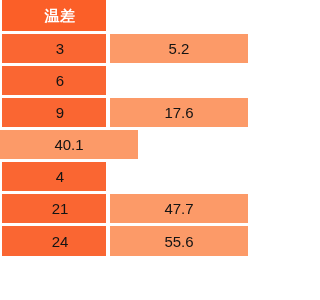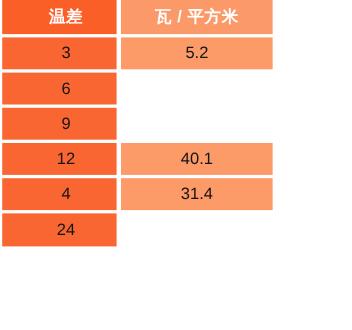--- a/index.html
+++ b/index.html
@@ -96,45 +96,48 @@
     font-size: 15px;
   }
 </style>
 </head>
 <body>
 
 <div class="table-wrap">
 
   <div class="row header-row">
     <div class="cell col-left">温差</div>
-    <div class="cell col-right">瓦 / 平方米</div>
   </div>
 
   <div class="row data-row">
     <div class="cell col-left">3</div>
     <div class="cell col-right value">5.2</div>
   </div>
 
   <div class="row data-row">
     <div class="cell col-left">6</div>
   </div>
 
   <div class="row data-row">
     <div class="cell col-left">9</div>
+    <div class="cell col-right value">17.6</div>
   </div>
 
   <div class="row data-row">
-    <div class="cell col-left">12</div>
     <div class="cell col-right value">40.1</div>
   </div>
 
   <div class="row data-row">
     <div class="cell col-left">4</div>
-    <div class="cell col-right value">31.4</div>
   </div>
 
 
+  <div class="row data-row">
+    <div class="cell col-left">21</div>
+    <div class="cell col-right value">47.7</div>
+  </div>
 
   <div class="row data-row last">
     <div class="cell col-left">24</div>
+    <div class="cell col-right value">55.6</div>
   </div>
 
 </div>
 
 </body></html>

